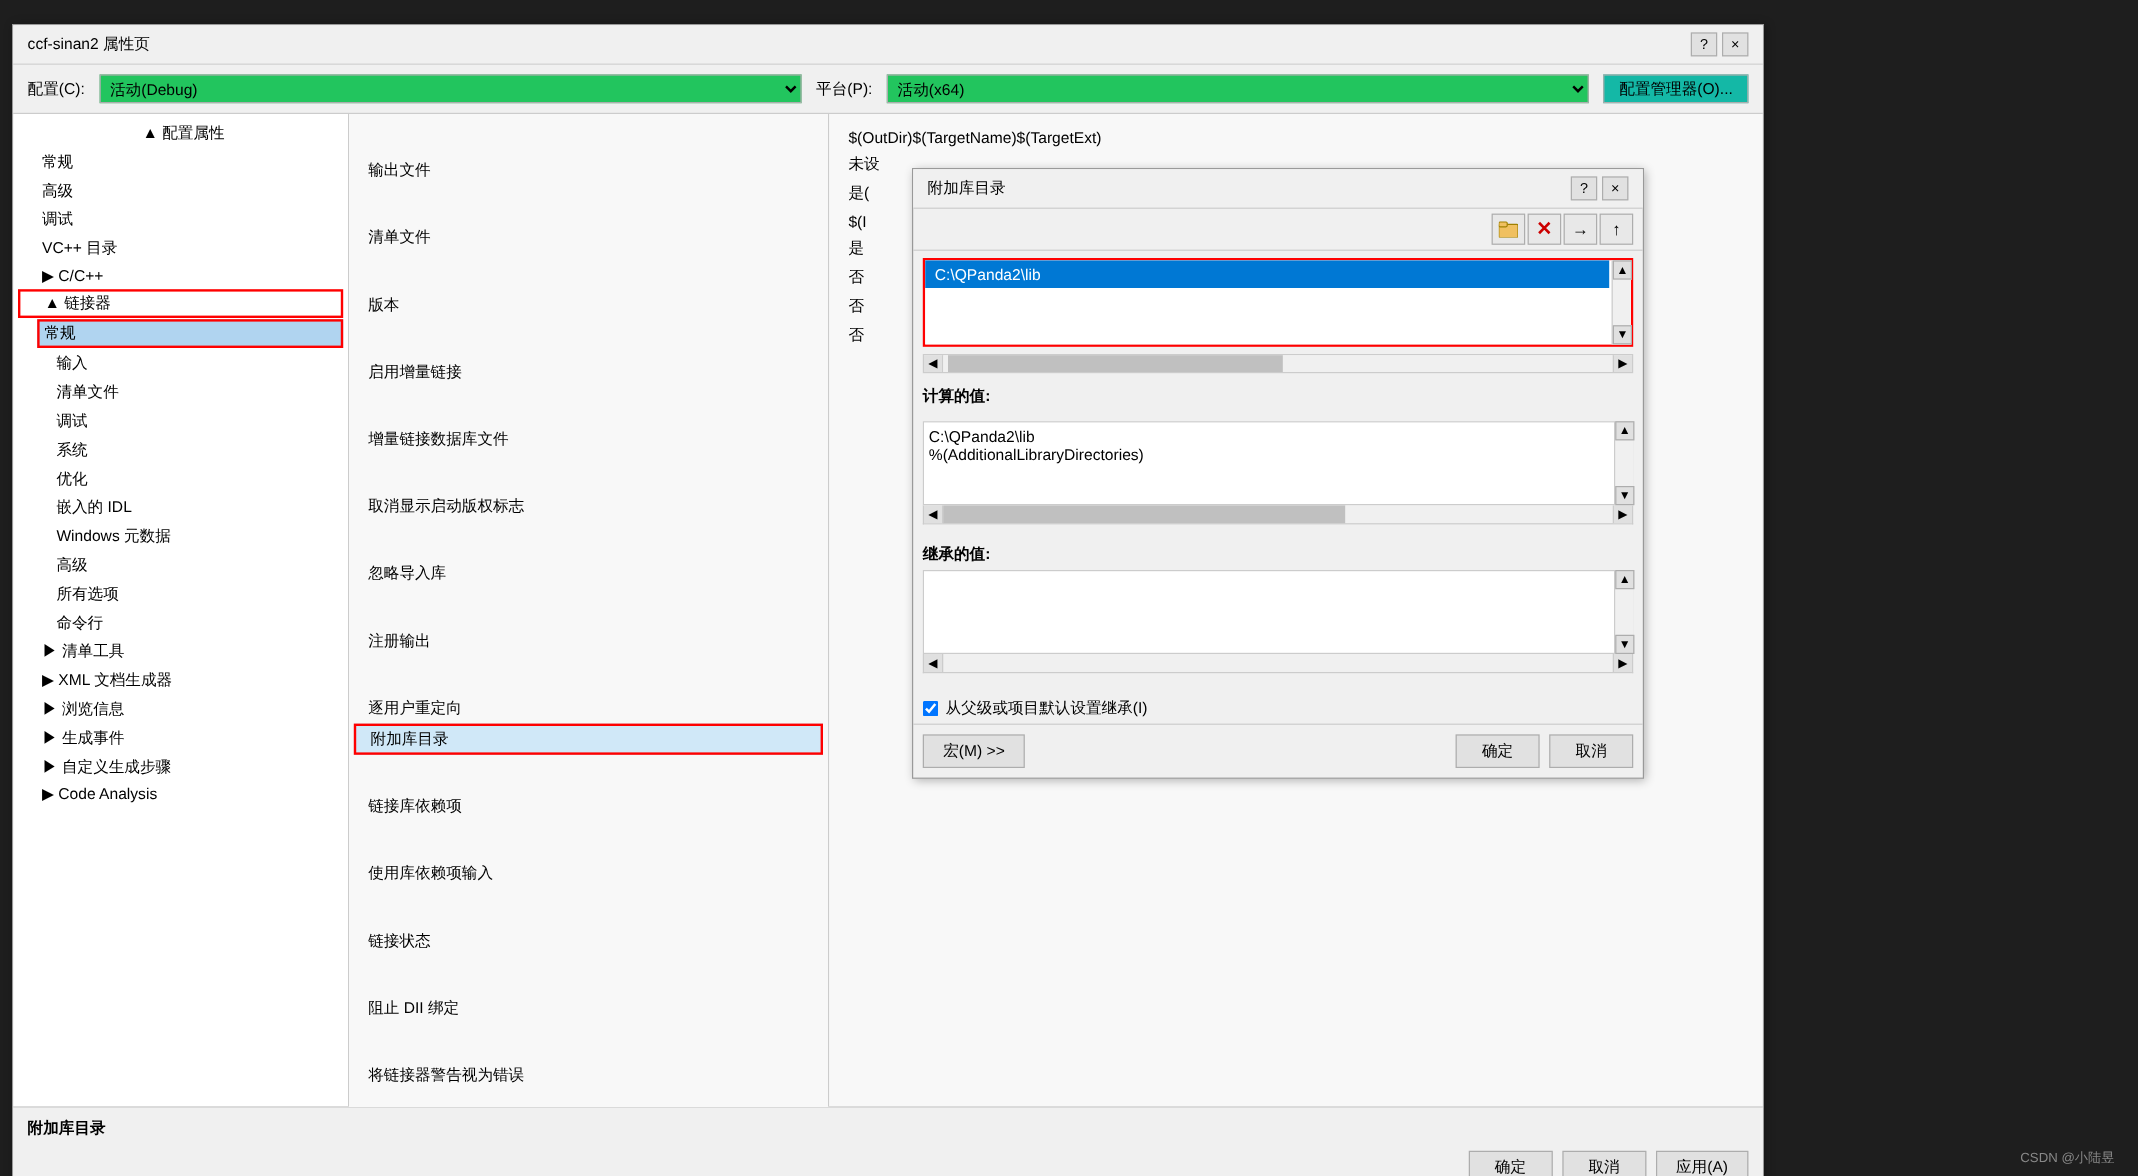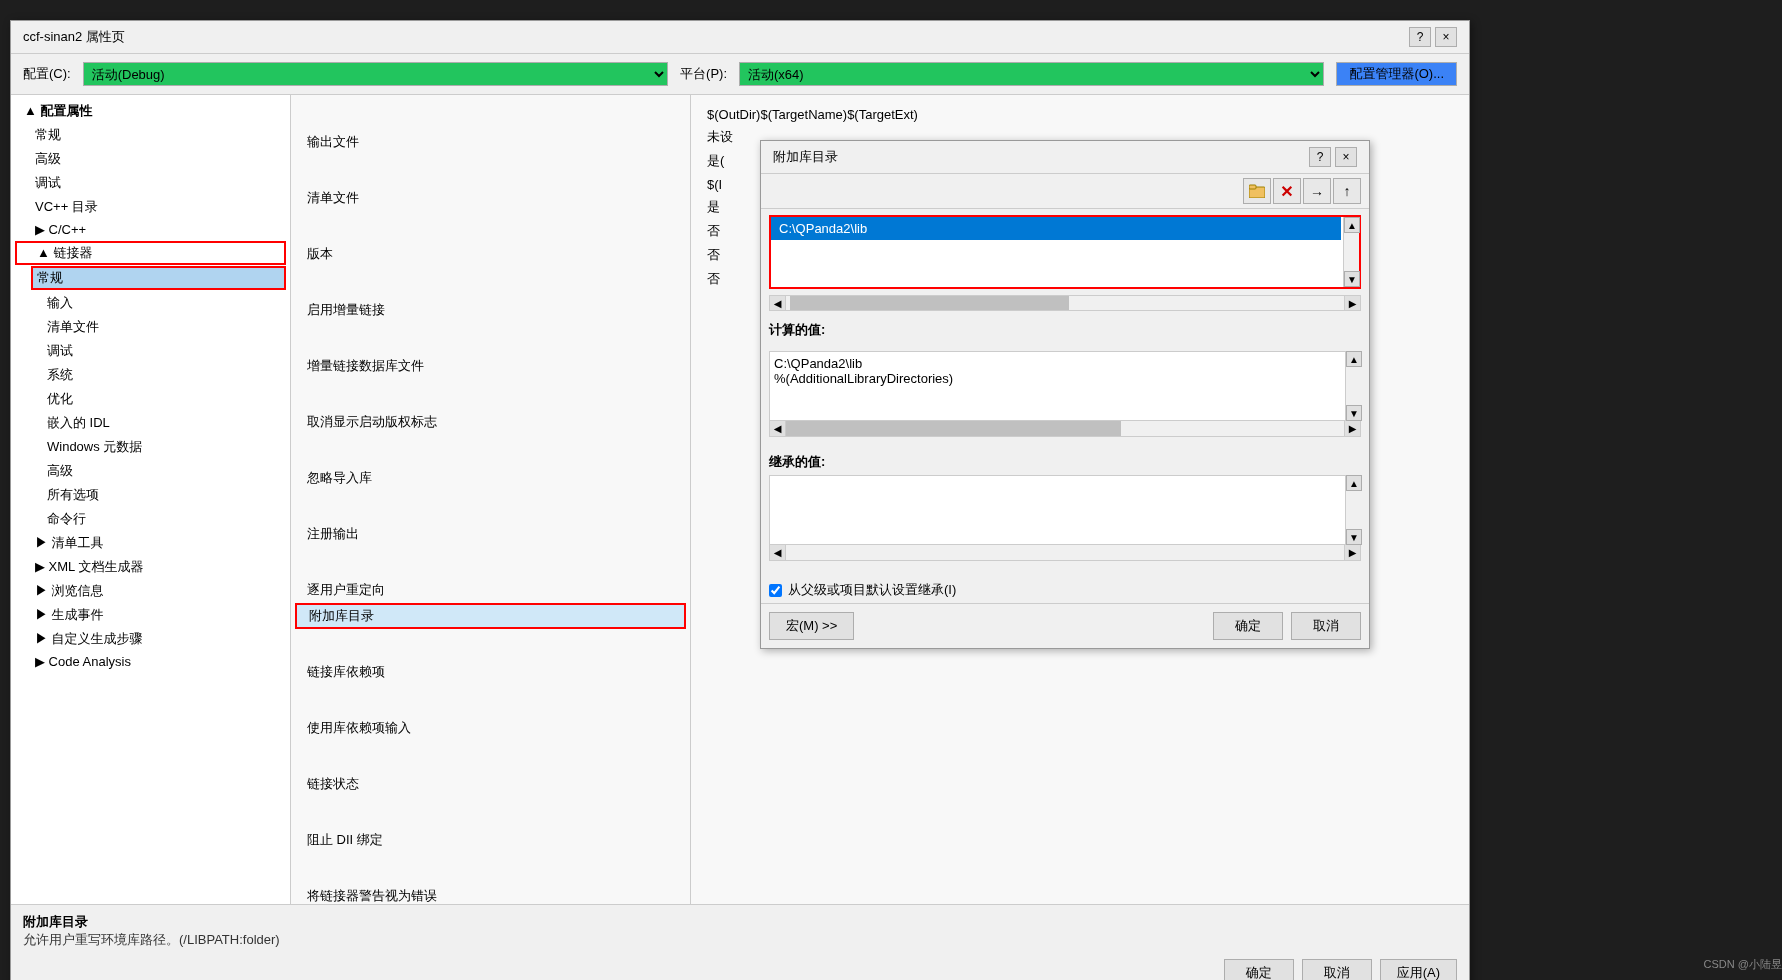--- a/index.html
+++ b/index.html
@@ -102,21 +102,21 @@
       background: #22c55e;
       padding: 0 4px;
       font-size: 13px;
       font-family: inherit;
     }
 
     .config-manager-btn {
       height: 24px;
       padding: 0 12px;
       border: 1px solid #adadad;
-      background: #3b82f6;
+      background: #14b8a6;
       cursor: pointer;
       font-size: 13px;
       font-family: inherit;
       white-space: nowrap;
     }
 
     
     .dialog-content {
       display: flex;
       flex: 1;
@@ -136,21 +136,21 @@
     .tree-item {
       padding: 3px 8px;
       cursor: pointer;
       font-size: 13px;
       user-select: none;
       white-space: nowrap;
     }
 
     .tree-item.selected { background: #cce8ff; }
 
-    .tree-item.level-0 { padding-left: 13px; font-weight: bold; }
+    .tree-item.level-0 { padding-left: 13px; font-weight: normal; text-align: center; }
     .tree-item.level-1 { padding-left: 24px; }
     .tree-item.level-2 { padding-left: 36px; }
 
     
     .tree-item.red-border {
       border: 2px solid red;
       padding: 1px 6px;
     }
 
     
@@ -531,21 +531,20 @@
         </div>
         <div class="right-value-row">
           <span>否</span>
         </div>
       </div>
     </div>
 
     <div class="dialog-bottom">
       <div>
         <div class="description-title">附加库目录</div>
-        <div class="description-text">允许用户重写环境库路径。(/LIBPATH:folder)</div>
       </div>
       <div class="bottom-buttons">
         <button class="bottom-btn">确定</button>
         <button class="bottom-btn">取消</button>
         <button class="bottom-btn">应用(A)</button>
       </div>
     </div>
   </div>
 
   <div class="sub-dialog">
@@ -640,14 +639,14 @@
 
     <div class="sub-bottom">
       <button class="macro-btn">宏(M) &gt;&gt;</button>
       <div class="confirm-cancel-row">
         <button class="confirm-btn">确定</button>
         <button class="confirm-btn">取消</button>
       </div>
     </div>
   </div>
 
-  <div class="watermark" style="position:fixed;bottom:8px;right:0;font-size:11px;color:#888;z-index:400;">CSDN @小陆昱</div>
+  <div class="watermark" style="position:fixed;bottom:8px;right:20px;font-size:11px;color:#888;z-index:400;">CSDN @小陆昱</div>
 </div>
 
 </body></html>

